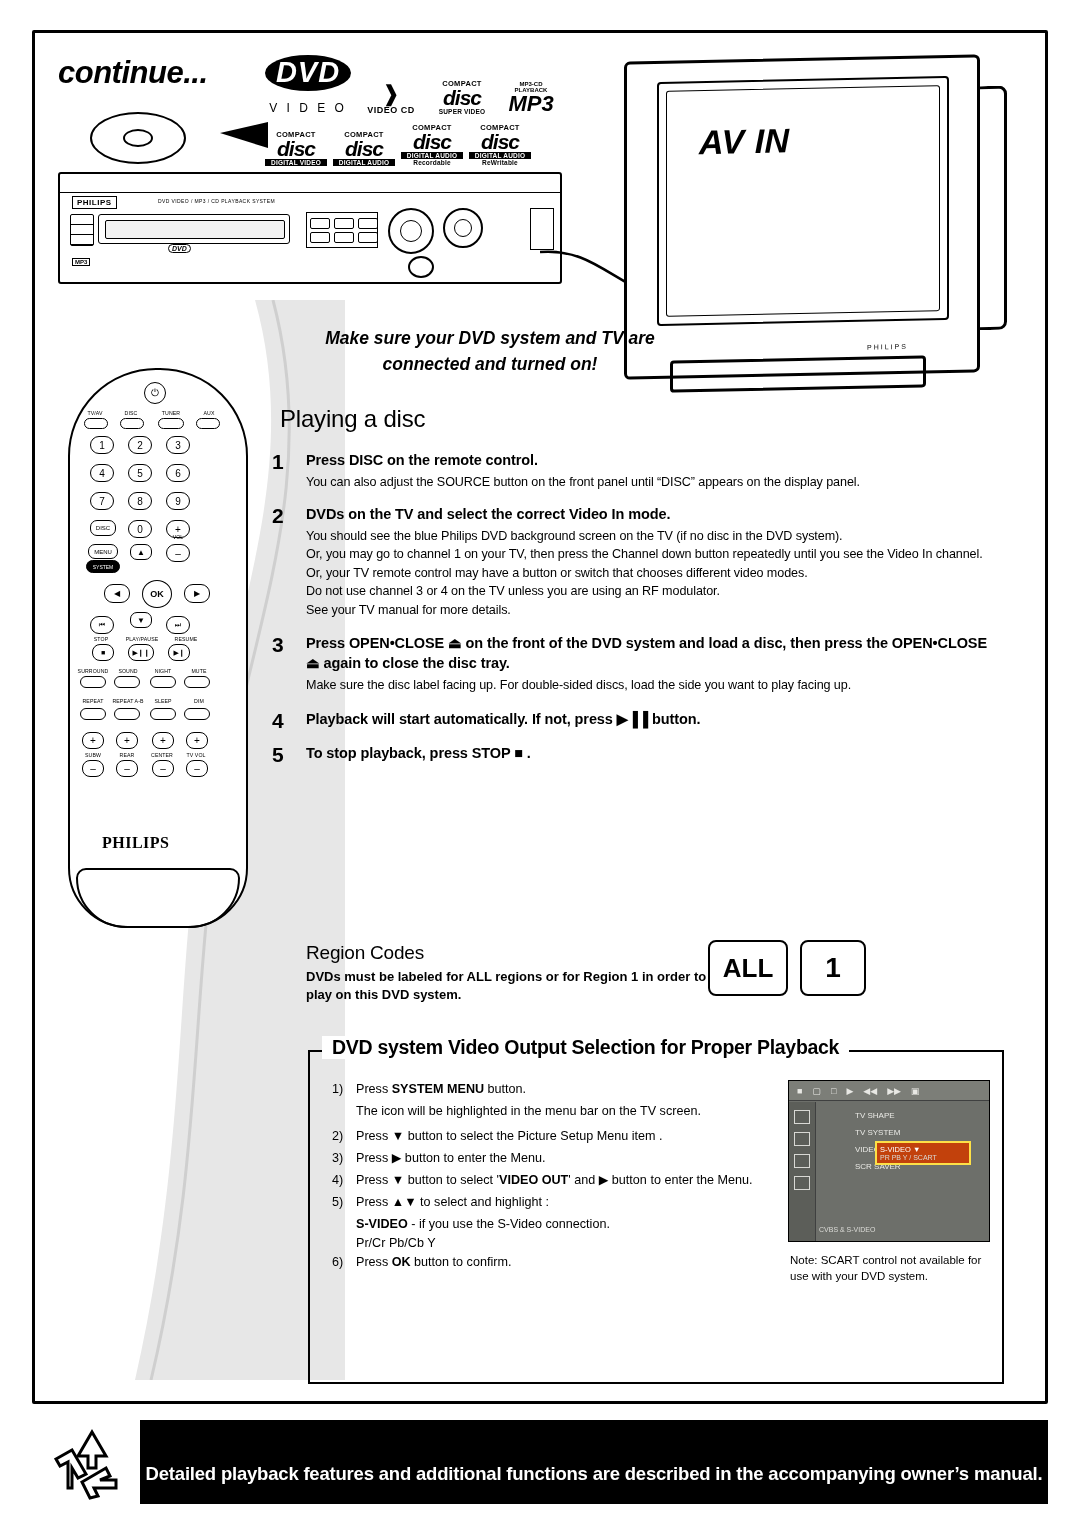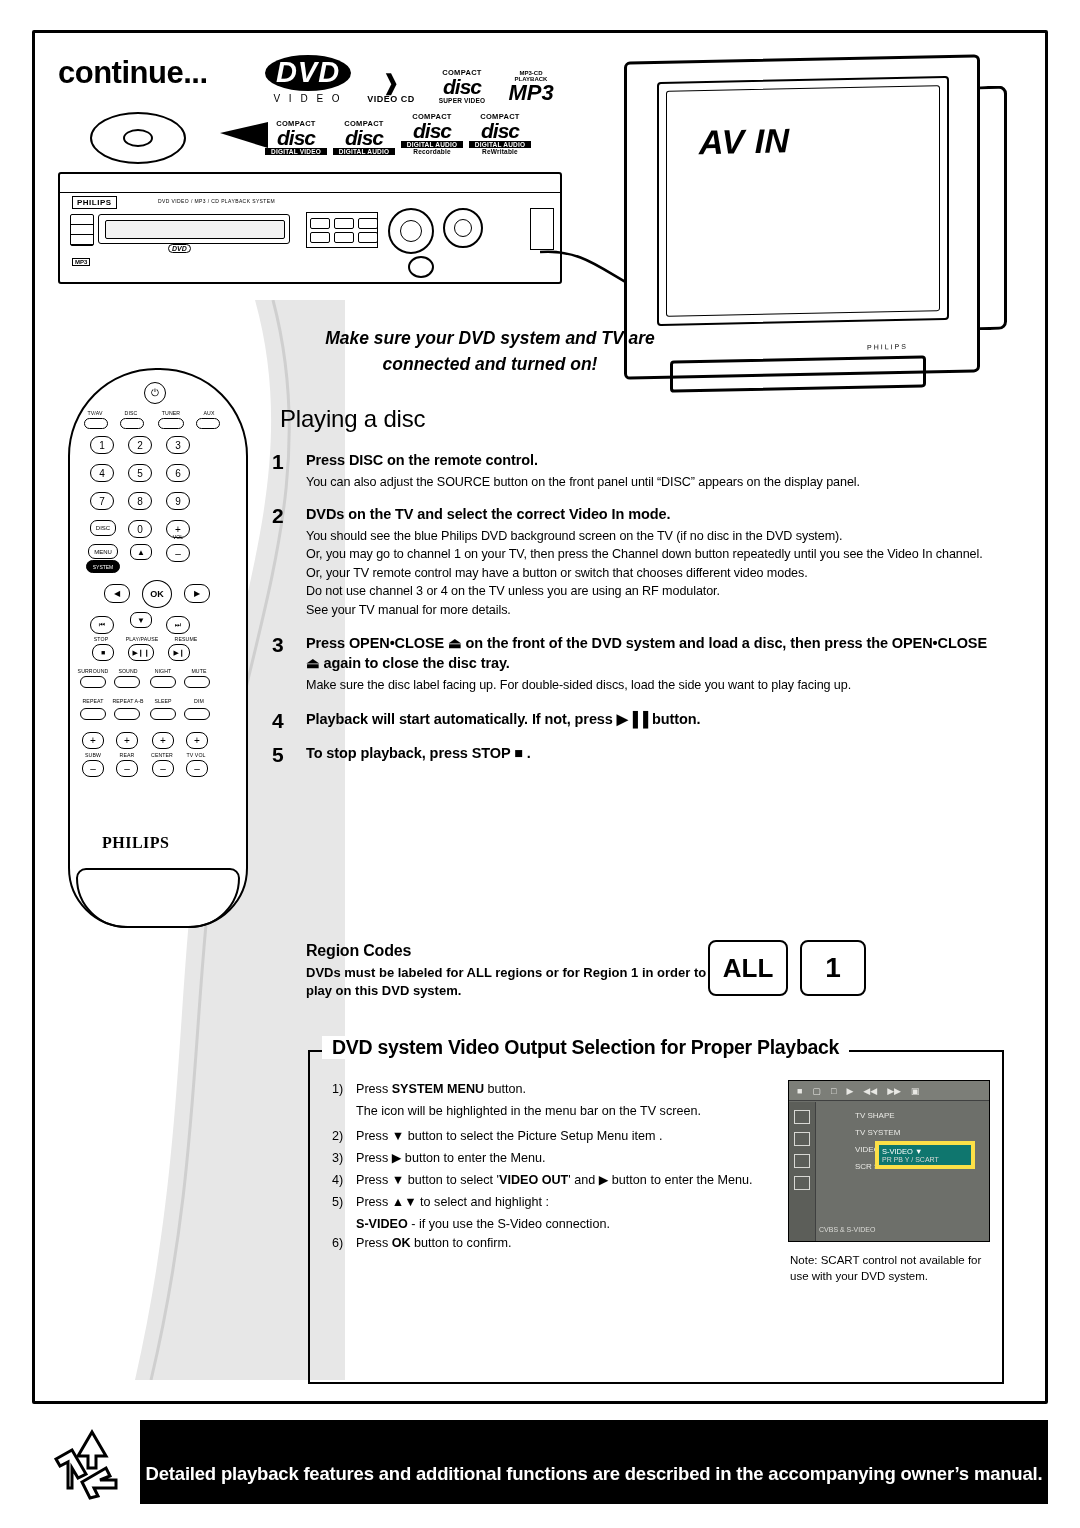--- a/index.html
+++ b/index.html
@@ -12,21 +12,21 @@
     overflow:hidden;
   }
   .page-border{
     position:absolute; left:32px; top:30px; width:1016px; height:1374px;
     border:3px solid #000; box-sizing:border-box; border-radius:2px;
   }
 
   
   .continue-title{
     position:absolute; left:58px; top:55px;
-    font-size:31px; font-weight:bold; 
+    font-size:31px; font-weight:bold; font-style:italic;
     letter-spacing:-0.5px;
   }
 
   
   .disc{
     position:absolute; left:90px; top:112px; width:96px; height:52px;
   }
   .disc .outer{
     position:absolute; inset:0; border:2px solid #000; border-radius:50%;
     background:#fff;
@@ -46,21 +46,21 @@
   .logo-row2{ display:flex; align-items:flex-end; gap:6px; margin-top:8px; }
 
   .dvdlogo{
     width:86px; text-align:center;
   }
   .dvdlogo .oval{
     background:#000; color:#fff; font-weight:bold; font-style:italic;
     font-size:29px; line-height:31px; border-radius:50%/50%;
     padding:2px 0 3px 0; letter-spacing:1px;
   }
-  .dvdlogo .sub{ font-size:10px; letter-spacing:3px; margin-top:2px; }
+  .dvdlogo .sub{ font-size:12px; letter-spacing:3px; margin-top:10px; }
 
   .vcd{ width:60px; text-align:center; }
   .vcd .swoosh{ font-size:22px; line-height:22px; }
   .vcd .sub{ font-size:9px; font-weight:bold; border-top:0; letter-spacing:0.5px;}
 
   .cdlogo{ width:62px; text-align:center; }
   .cdlogo .top{ font-size:7.5px; font-weight:bold; letter-spacing:0.3px; }
   .cdlogo .disc-word{
     font-size:21px; font-weight:bold; font-style:italic; line-height:20px;
     letter-spacing:-1px;
@@ -226,21 +226,21 @@
   .step-body{
     margin-left:34px; font-size:12.6px; line-height:17.5px; margin-top:4px;
     letter-spacing:-0.1px;
   }
   .step-body p{ margin:0 0 1px 0; }
 
   .region{
     position:absolute; left:306px; top:942px; width:420px; z-index:3;
   }
   .region h3{
-    margin:0 0 4px 0; font-size:16px; font-weight:bold; letter-spacing:-0.2px;
+    margin:0 0 4px 0; font-size:19px; font-weight:normal; letter-spacing:-0.2px;
   }
   .region p{ margin:0; font-size:13px; font-weight:bold; line-height:18px; }
 
   .badge-all, .badge-one{
     position:absolute; border:2.5px solid #000; border-radius:8px;
     display:flex; align-items:center; justify-content:center;
     font-weight:bold; z-index:3;
   }
   .badge-all{ left:708px; top:940px; width:76px; height:52px; font-size:26px; }
   .badge-one{ left:800px; top:940px; width:62px; height:52px; font-size:28px; }
@@ -275,22 +275,22 @@
     position:absolute; left:0; top:21px; width:26px; bottom:0; background:#5c5e59;
     border-right:1px solid #3f4040;
   }
   .osd-ic{
     width:14px; height:12px; border:1px solid #d8d8d4; margin:8px auto 0 auto;
   }
   .osd-menu{
     position:absolute; left:30px; top:26px; color:#e9e9e5; font-size:8px; line-height:17px;margin-left:36px;
   }
   .osd-hl{
-    position:absolute; left:86px; top:60px; width:86px; background:#0f766e;
-    border:4px solid #fde047; color:#fff; font-size:7.5px; padding:2px 3px;
+    position:absolute; left:86px; top:60px; width:86px; background:#c2410c;
+    border:2px solid #fde047; color:#fff; font-size:7.5px; padding:2px 3px;
   }
   .osd-hl .r2{ color:#d9d9d5; font-size:7px; }
   .osd-foot{
     position:absolute; left:30px; bottom:8px; color:#dcdcd8; font-size:7px;
   }
   .note{
     position:absolute; right:16px; top:200px; width:196px; font-size:11.5px;
     line-height:16px;
   }
 
@@ -574,20 +574,21 @@
     </div>
     <div class="vo-item">
       <span class="n">4)</span>
       <span>Press ▼ button to select '<b>VIDEO OUT</b>' and ▶ button to enter the Menu.</span>
     </div>
     <div class="vo-item">
       <span class="n">5)</span>
       <span>Press ▲▼ to select and highlight :</span>
     </div>
     <div class="vo-sub"><b>S-VIDEO</b> - if you use the S-Video connection.</div>
+    <div class="vo-sub">Pr/Cr Pb/Cb Y</div>
     <div class="vo-item">
       <span class="n">6)</span>
       <span>Press <b>OK</b> button to confirm.</span>
     </div>
   </div>
 
   <div class="osd">
     <div class="osd-bar">
       <span>■</span>
       <span>▢</span>

